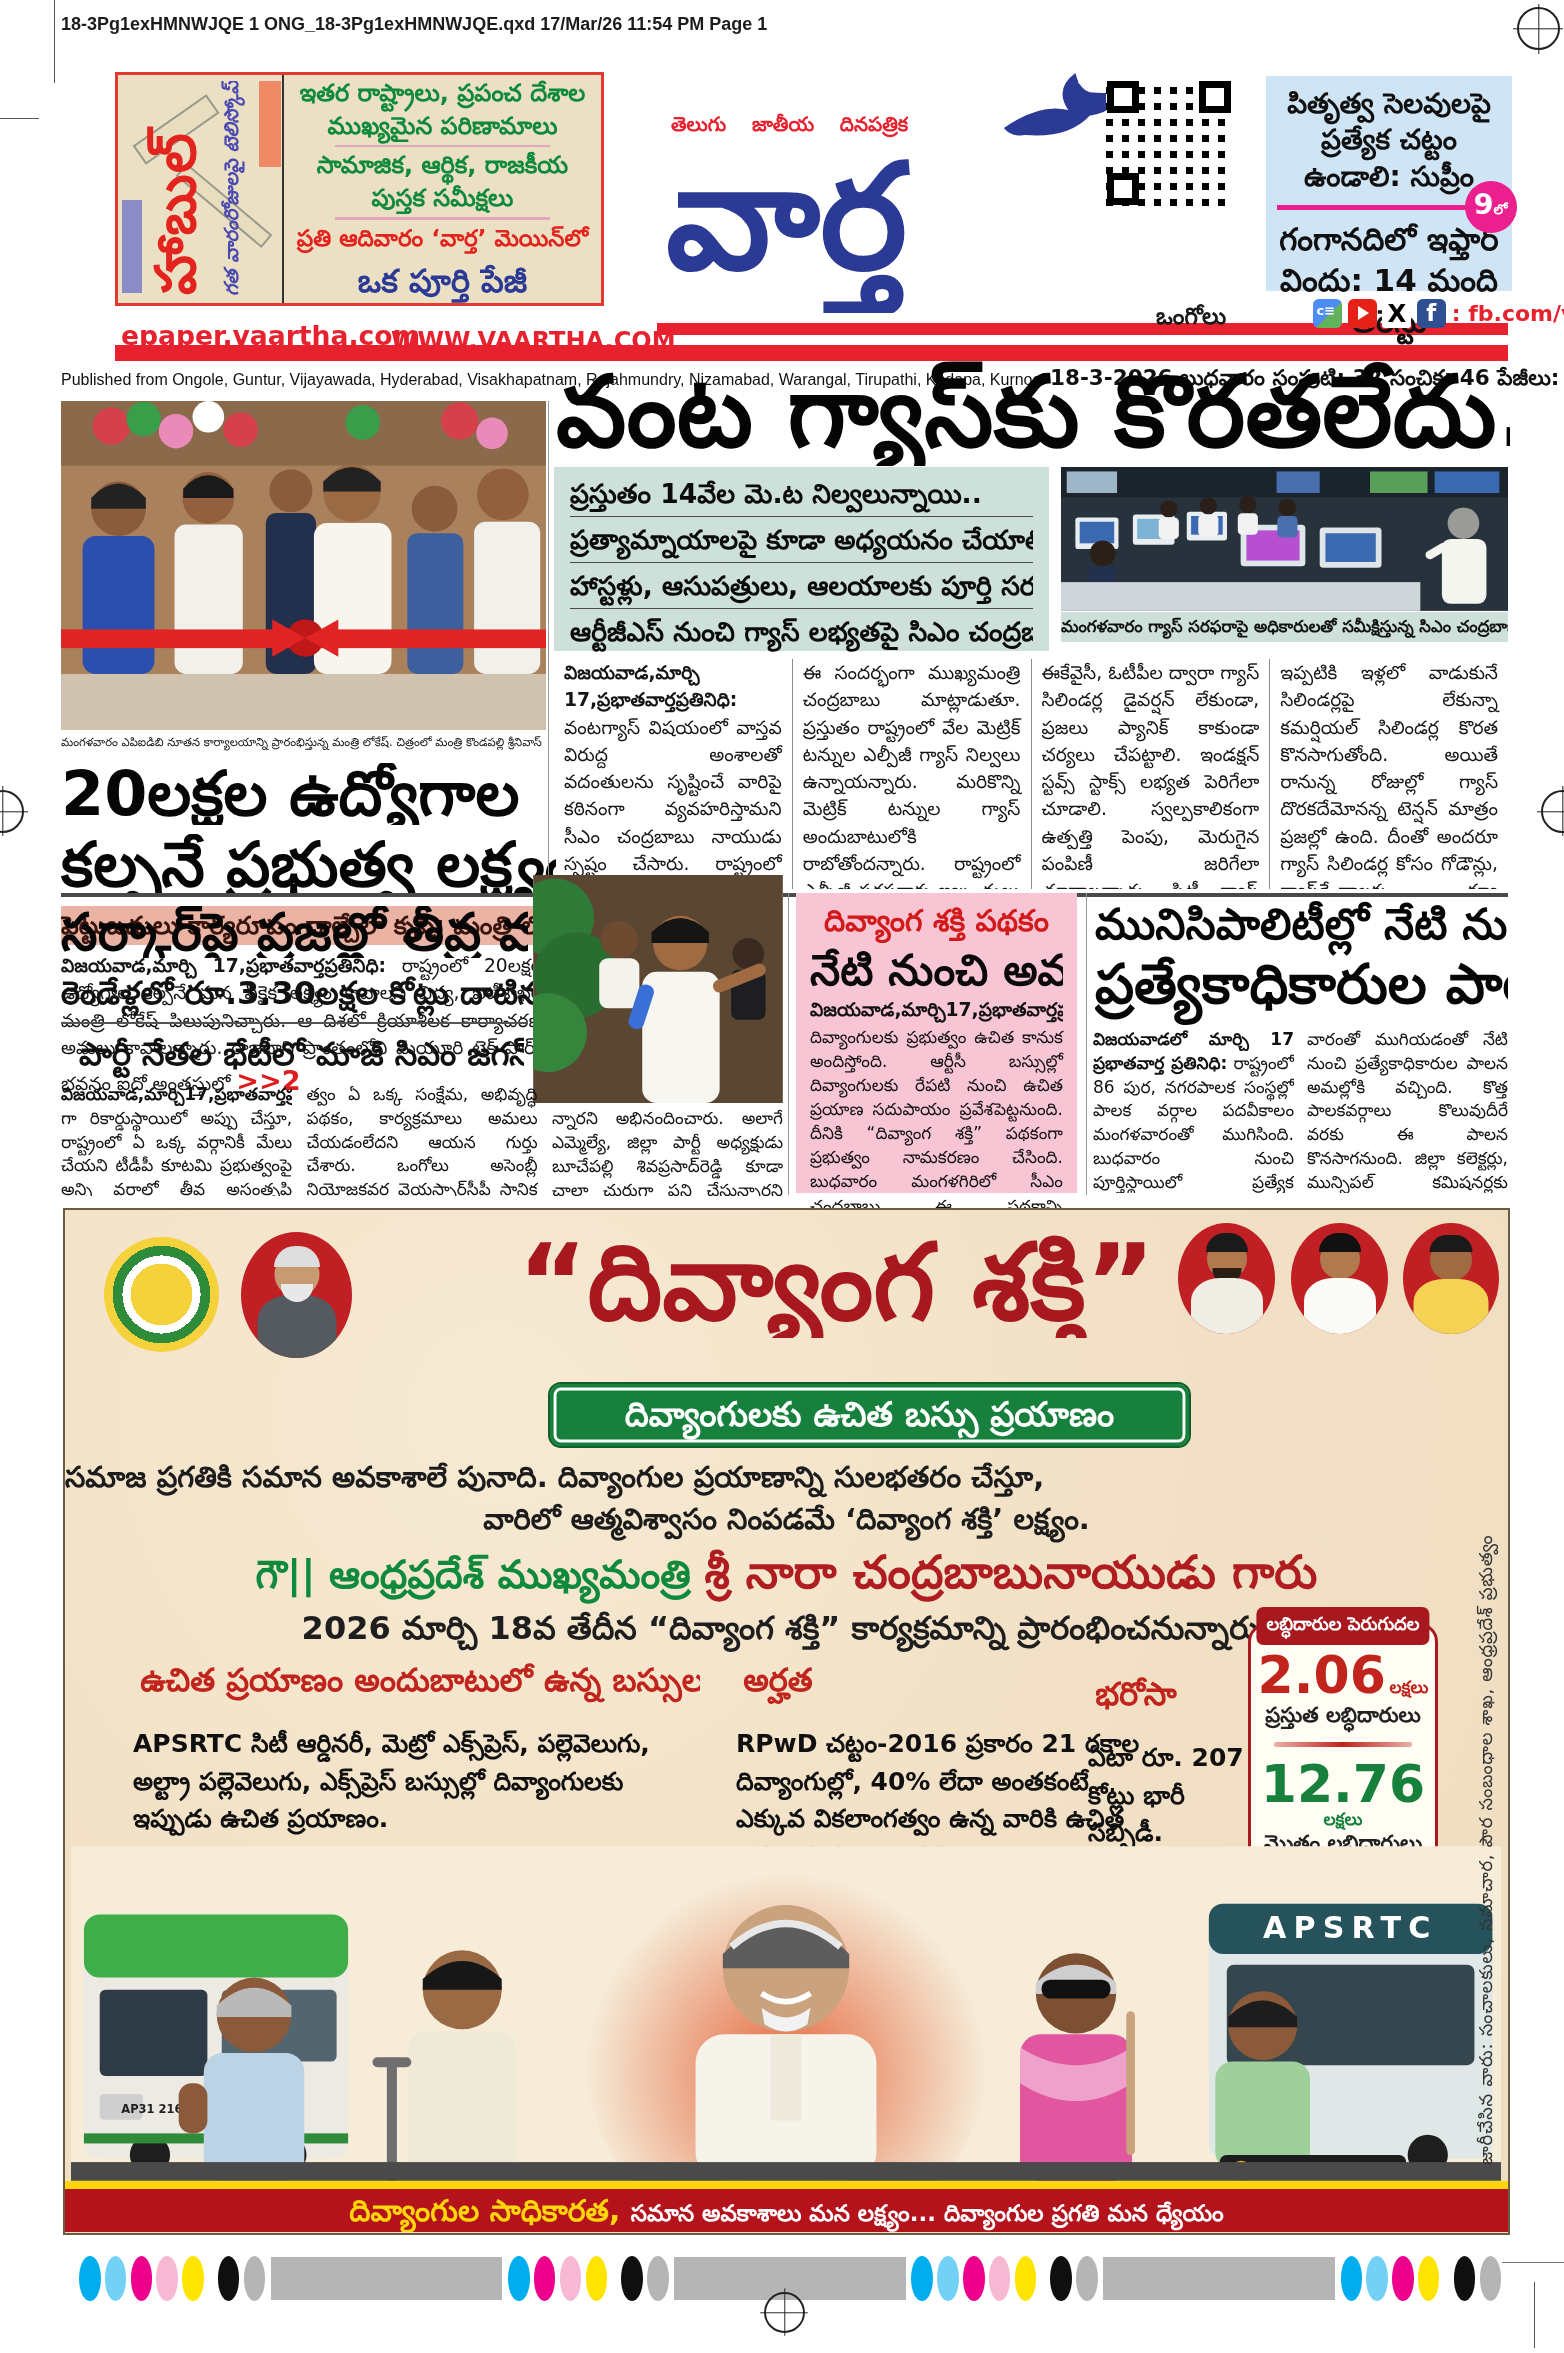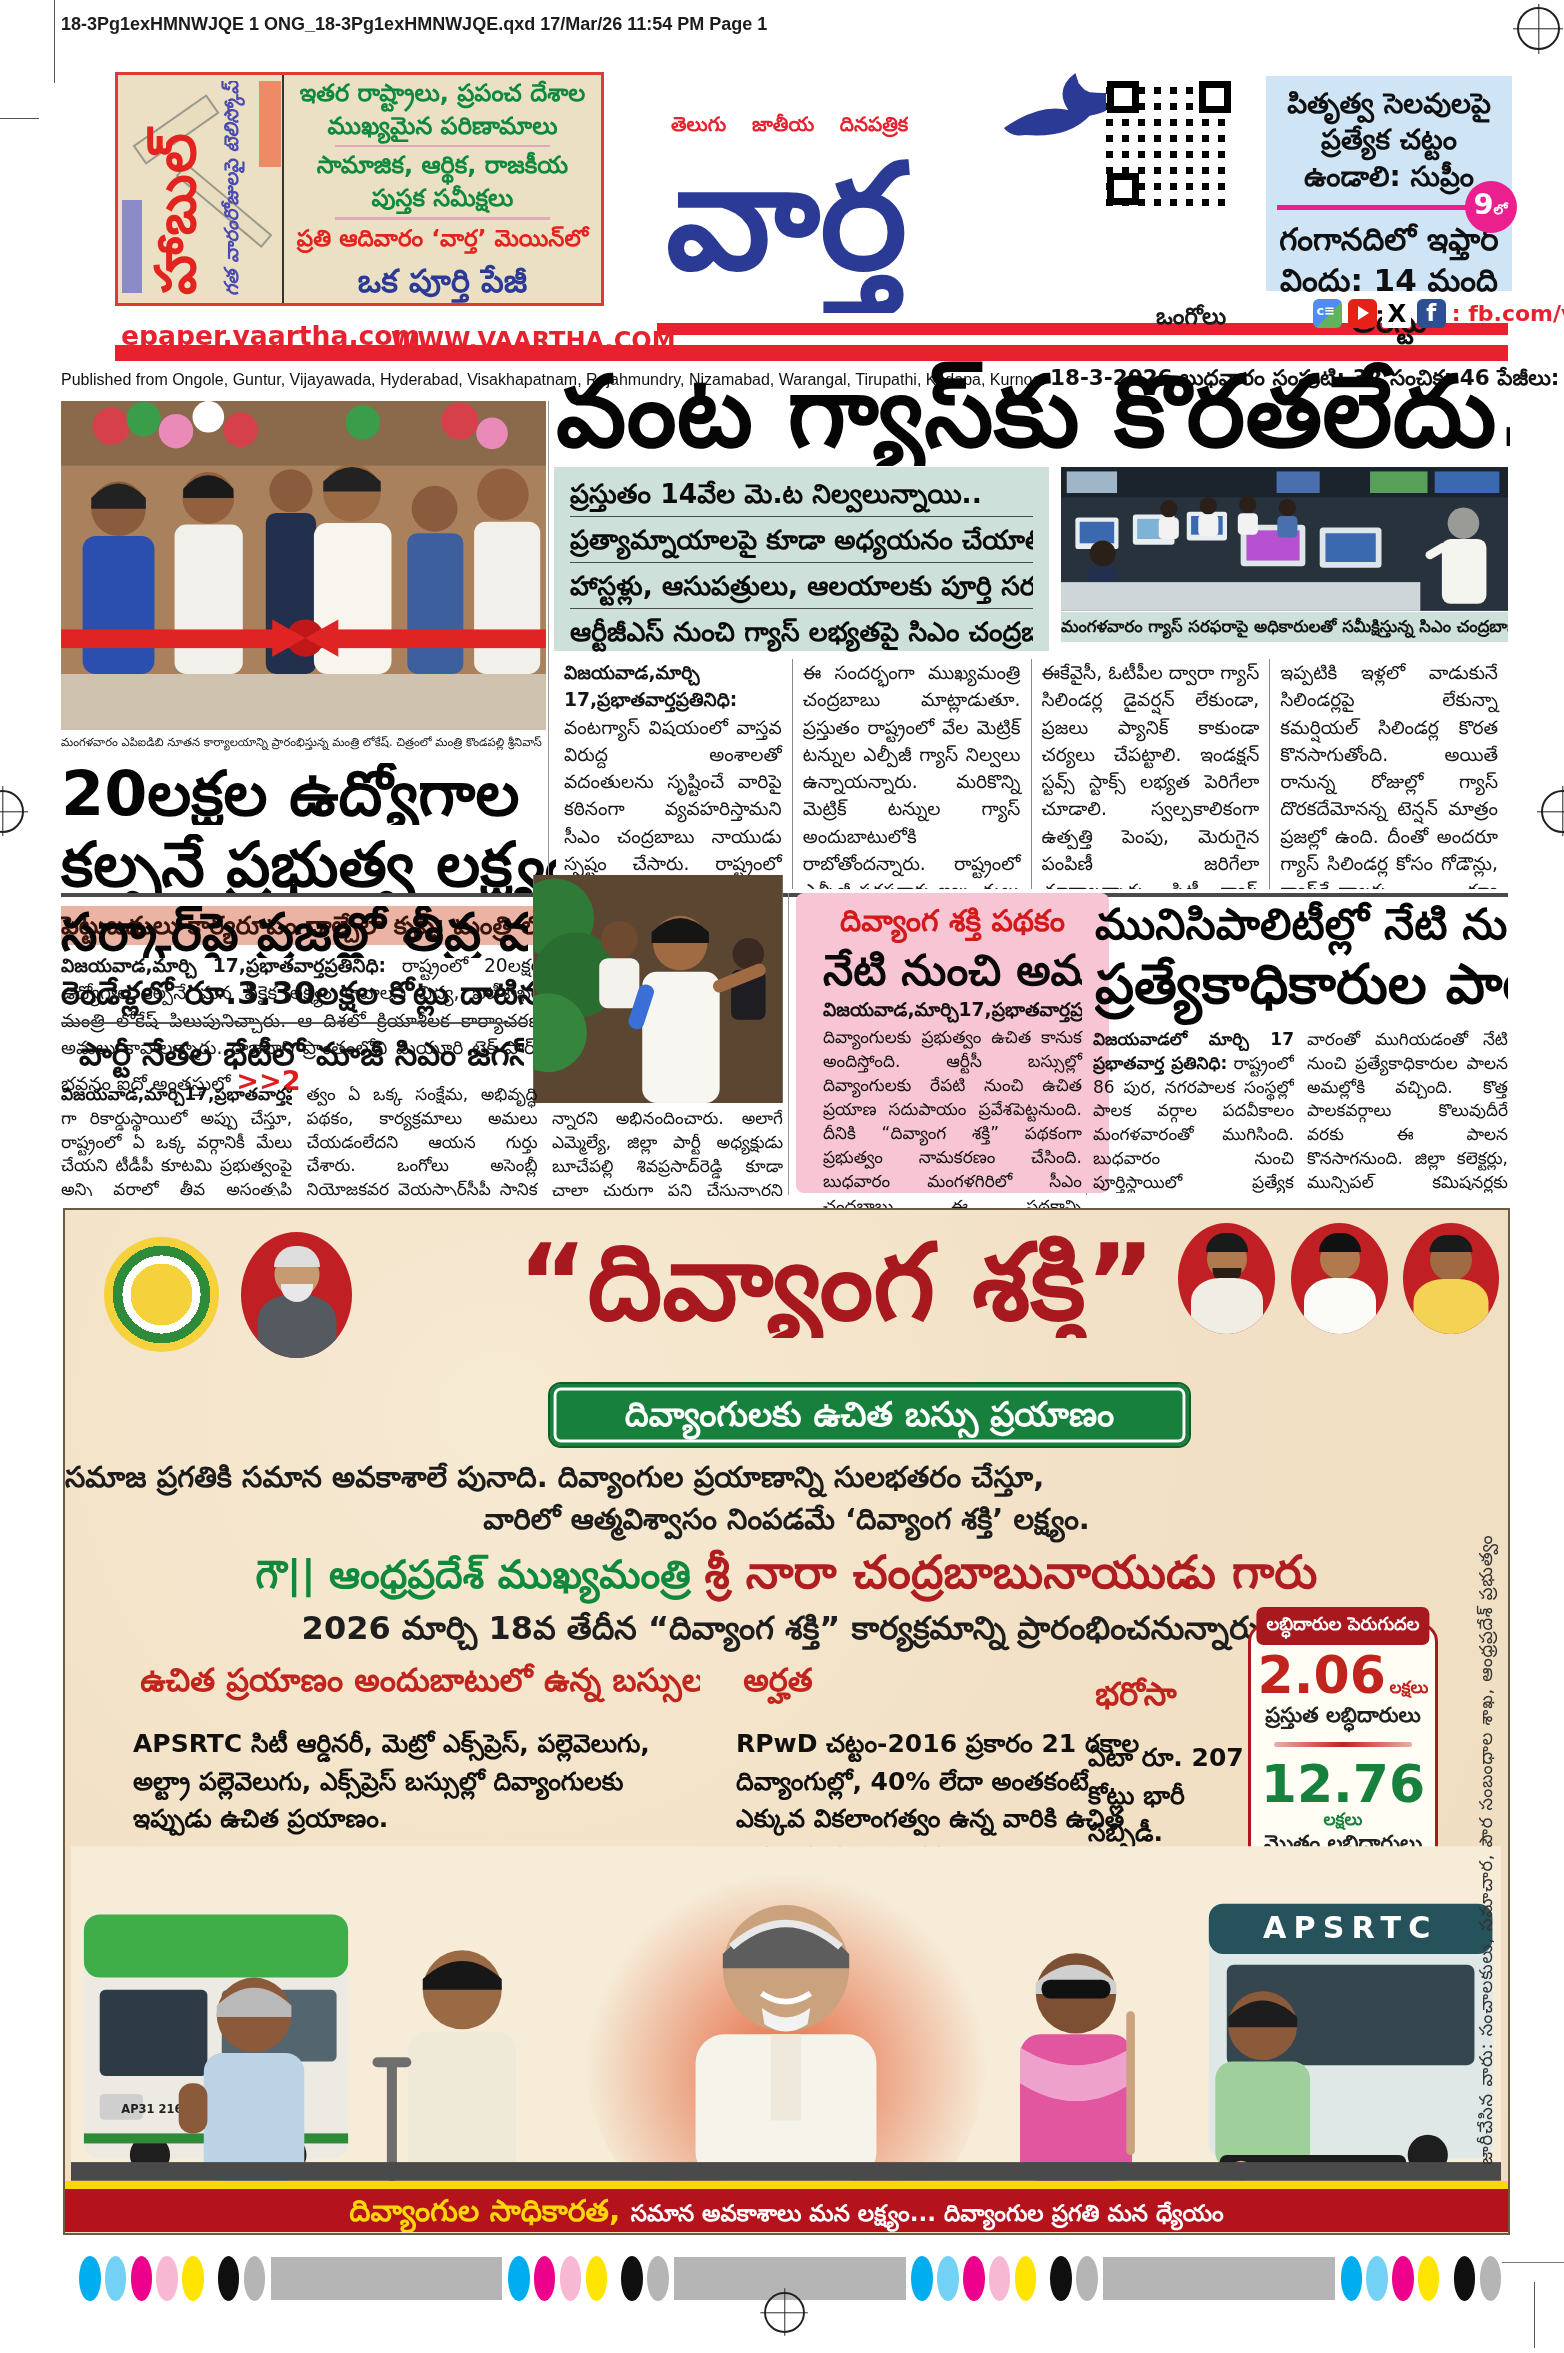--- a/index.html
+++ b/index.html
@@ -112,21 +112,21 @@
   .opp-u{left:61px;top:1022px;width:467px;height:2.2px;background:#555;}
   .opp-s2{left:79px;top:1035px;width:445px;font-size:32px;font-weight:bold;color:#111;}
   .jagan-photo{left:533px;top:875px;width:250px;height:228px;}
   .opp-body{left:61px;top:1083px;width:722px;height:113px;display:flex;gap:14.4px;}
   .opp-body .col{flex:1;overflow:hidden;font-size:17px;line-height:1.4;}
   .opp-body .c3{padding-top:24.4px;}
 
   .div-a{left:788px;top:893px;height:302px;}
   .div-b{left:1086px;top:893px;height:302px;}
 
-  .pinkbox{left:796px;top:893px;width:313px;height:300px;background:#f7c5d4;box-sizing:border-box;padding:10px 27px;border-radius:8px;}
+  .pinkbox{left:796px;top:893px;width:281px;height:300px;background:#f7c5d4;box-sizing:border-box;padding:10px 14px;}
   .pink-t1{color:#d21a1a;font-size:30px;font-weight:bold;text-align:center;}
   .pink-t2{color:#0a0a0a;font-size:43px;font-weight:bold;text-align:center;line-height:1.05;margin-top:2.9px;}
   .pink-date{font-size:18.7px;font-weight:bold;margin-top:5.7px;}
   .pink-body{font-size:17px;line-height:1.42;text-align:justify;}
 
   .muni-h1{left:1095px;top:899px;width:413px;text-align:center;font-size:43px;font-weight:bold;color:#060606;}
   .muni-h2{left:1095px;top:952px;width:413px;text-align:center;font-size:55px;font-weight:bold;color:#060606;}
   .muni-body{left:1093px;top:1028px;width:415px;height:165px;display:flex;gap:13px;}
   .muni-body .col{flex:1;overflow:hidden;font-size:17px;line-height:1.4;}
 

